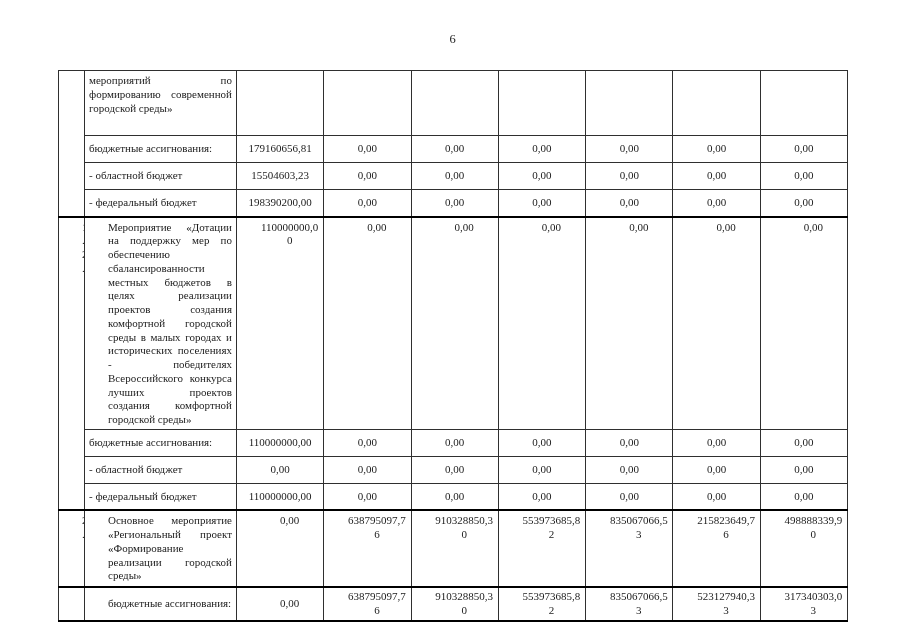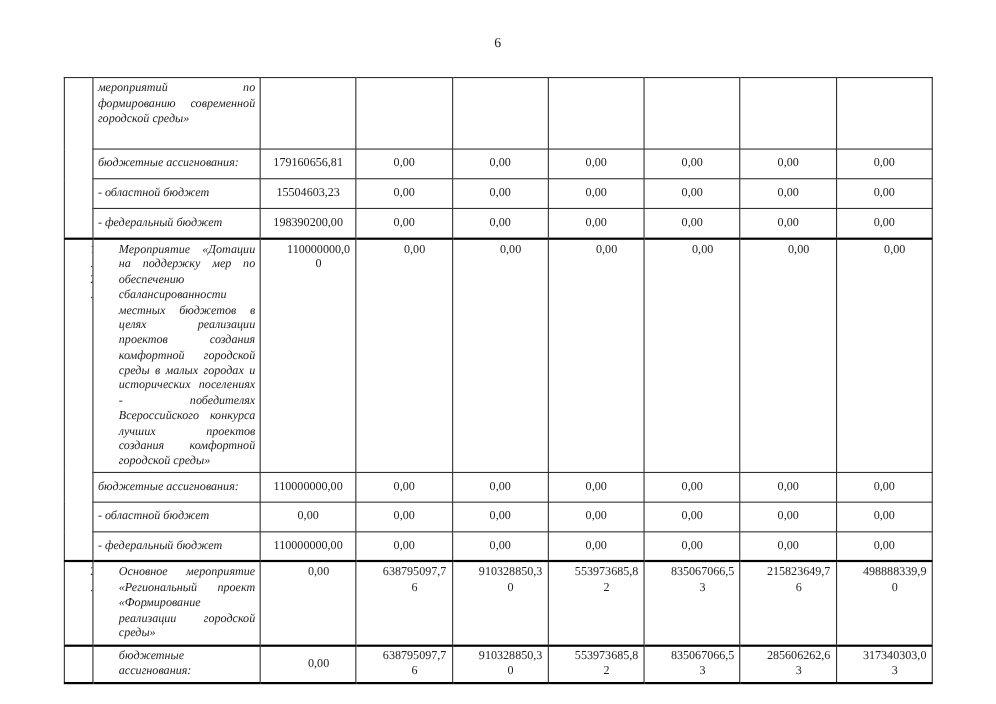--- a/index.html
+++ b/index.html
@@ -47,21 +47,20 @@
     overflow: hidden;
     word-wrap: break-word;
   }
   td.rownum {
     text-align: center;
     vertical-align: top;
     padding-top: 3px;
   }
   td.lbl {
     text-align: justify;
-    font-style: italic;
   }
   td.val {
     text-align: center;
   }
   tr.v-top > td { vertical-align: top; padding-top: 3px; }
   tr.r-cont  { height: 65px; }
   tr.r-short { height: 27px; margin-left: 20px; }
   tr.r-tall  { height: 194px; }
   tr.r-main  { height: 77px; }
   tr.group-top > td { border-top: 2px solid #000000; padding-left: 23px; }
@@ -192,21 +191,21 @@
         </tr>
 
         <tr class="r-short group-top">
           <td class="rownum"></td>
           <td class="lbl">бюджетные ассигнования:</td>
           <td class="val">0,00</td>
           <td class="val">638795097,76</td>
           <td class="val">910328850,30</td>
           <td class="val">553973685,82</td>
           <td class="val">835067066,53</td>
-          <td class="val">285606262,63</td>
+          <td class="val">523127940,33</td>
           <td class="val">317340303,03</td>
         </tr>
 
       </tbody>
     </table>
   </div>
 
 </div>
 
 </body></html>

